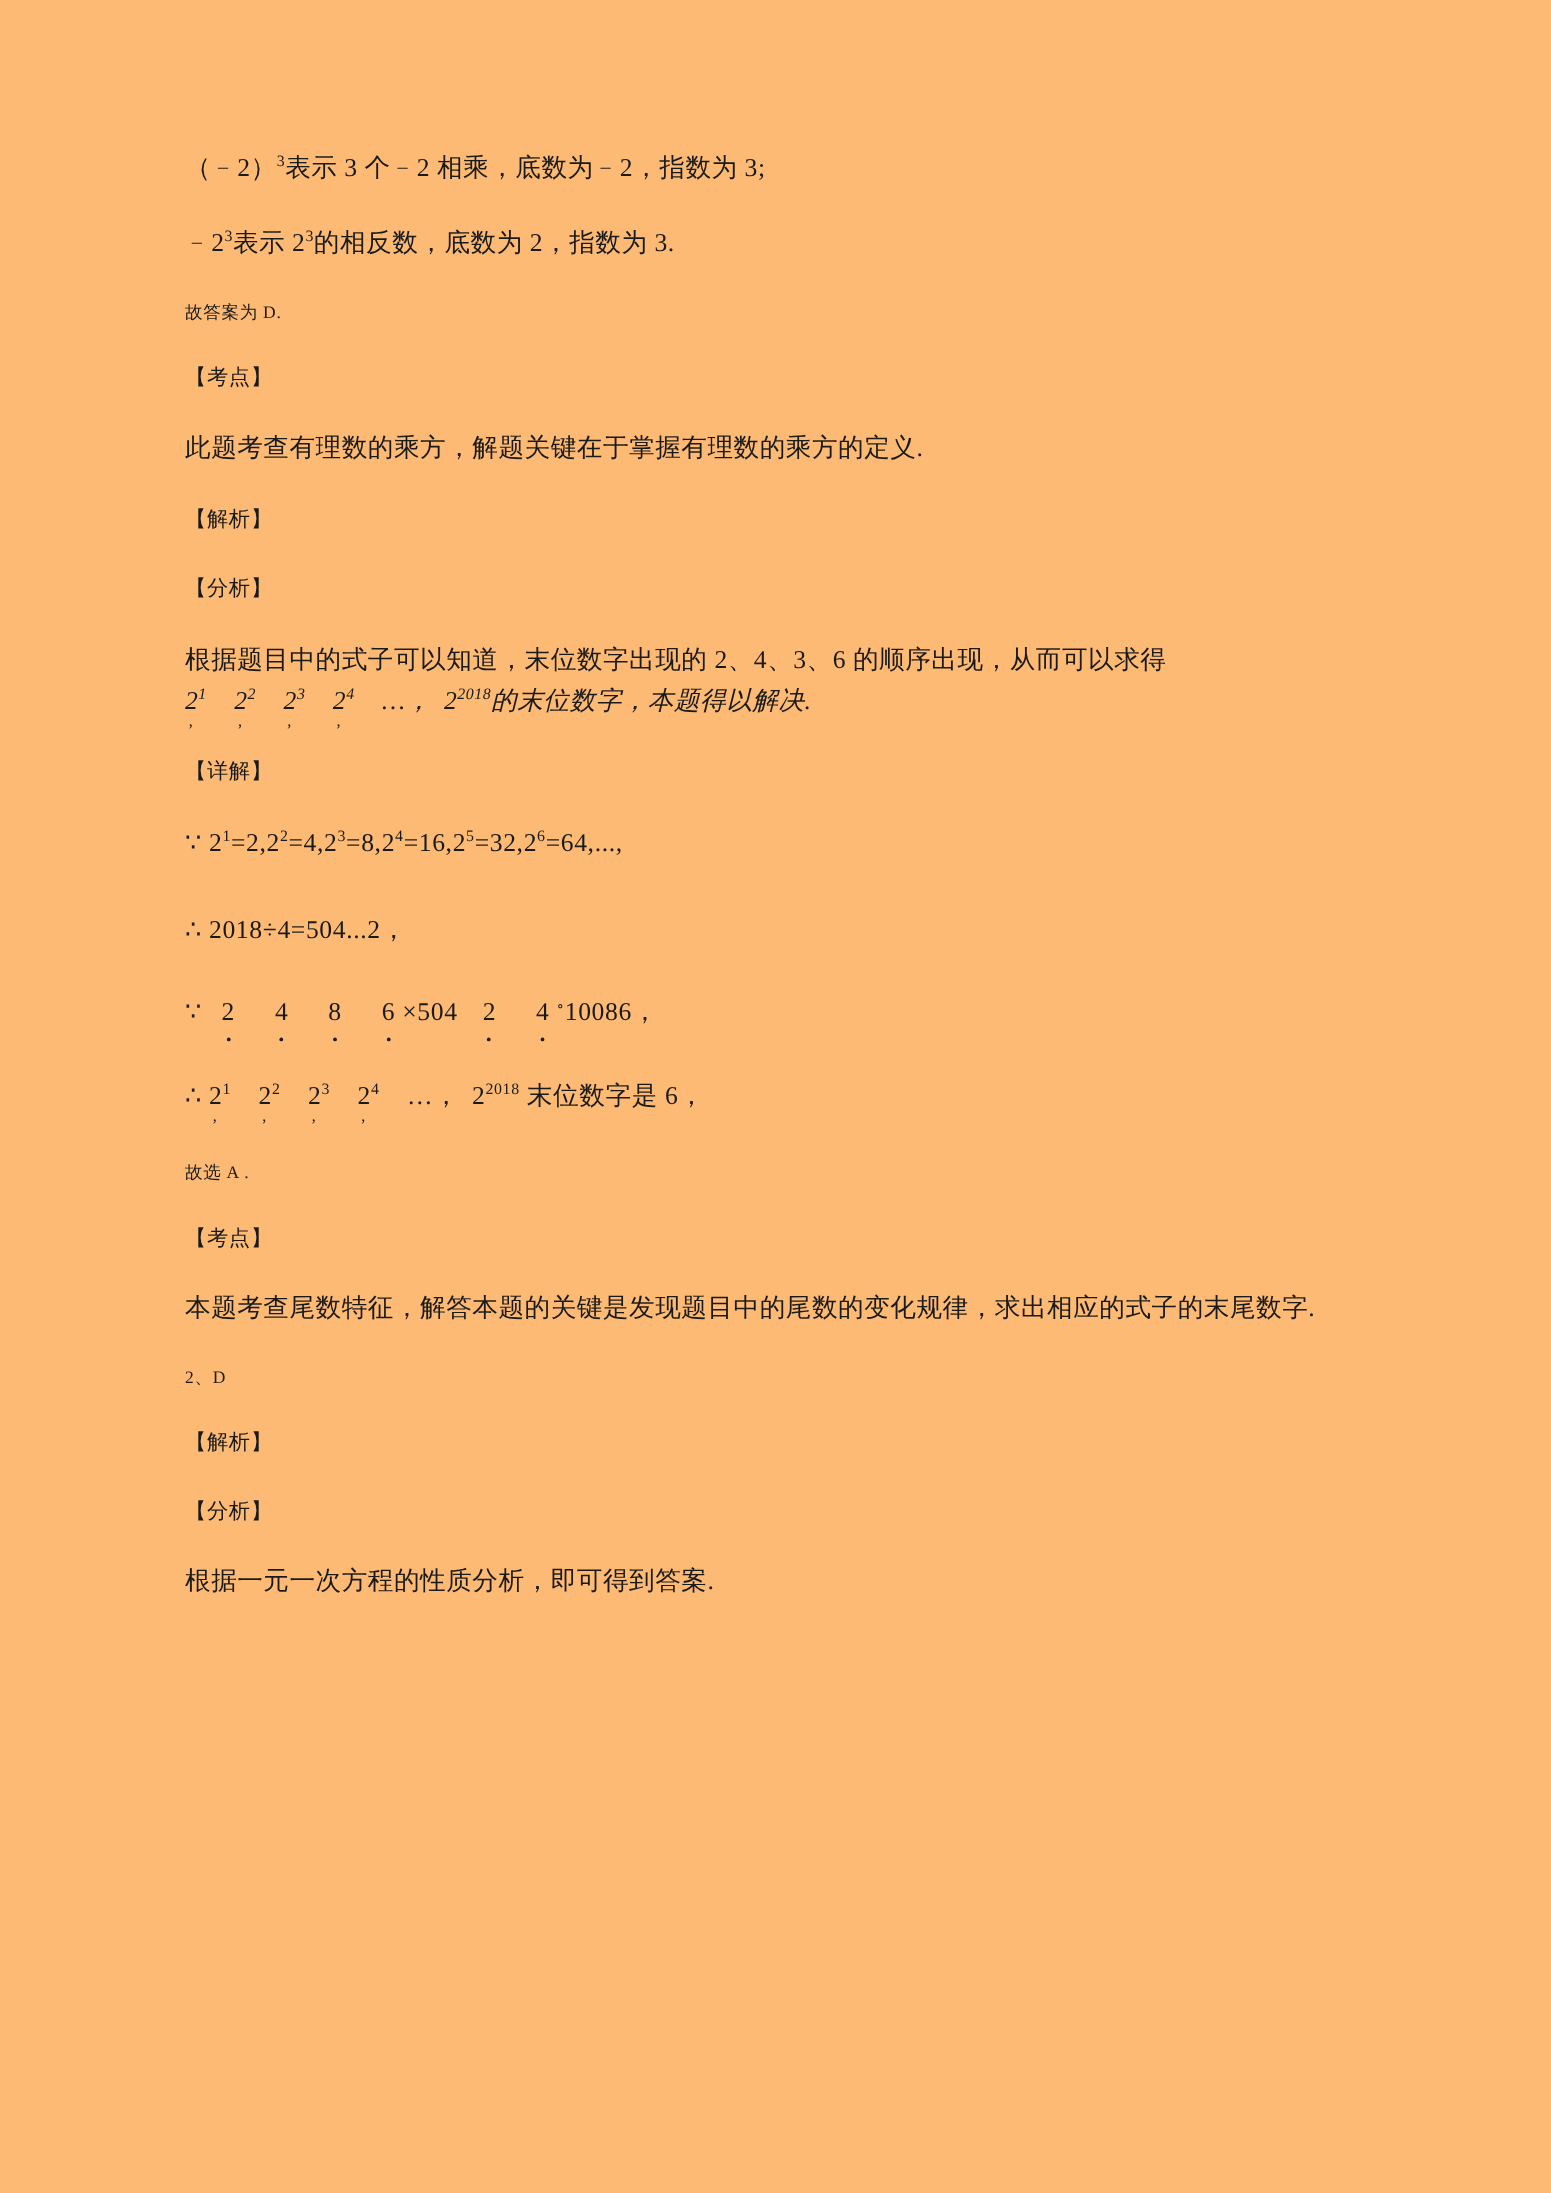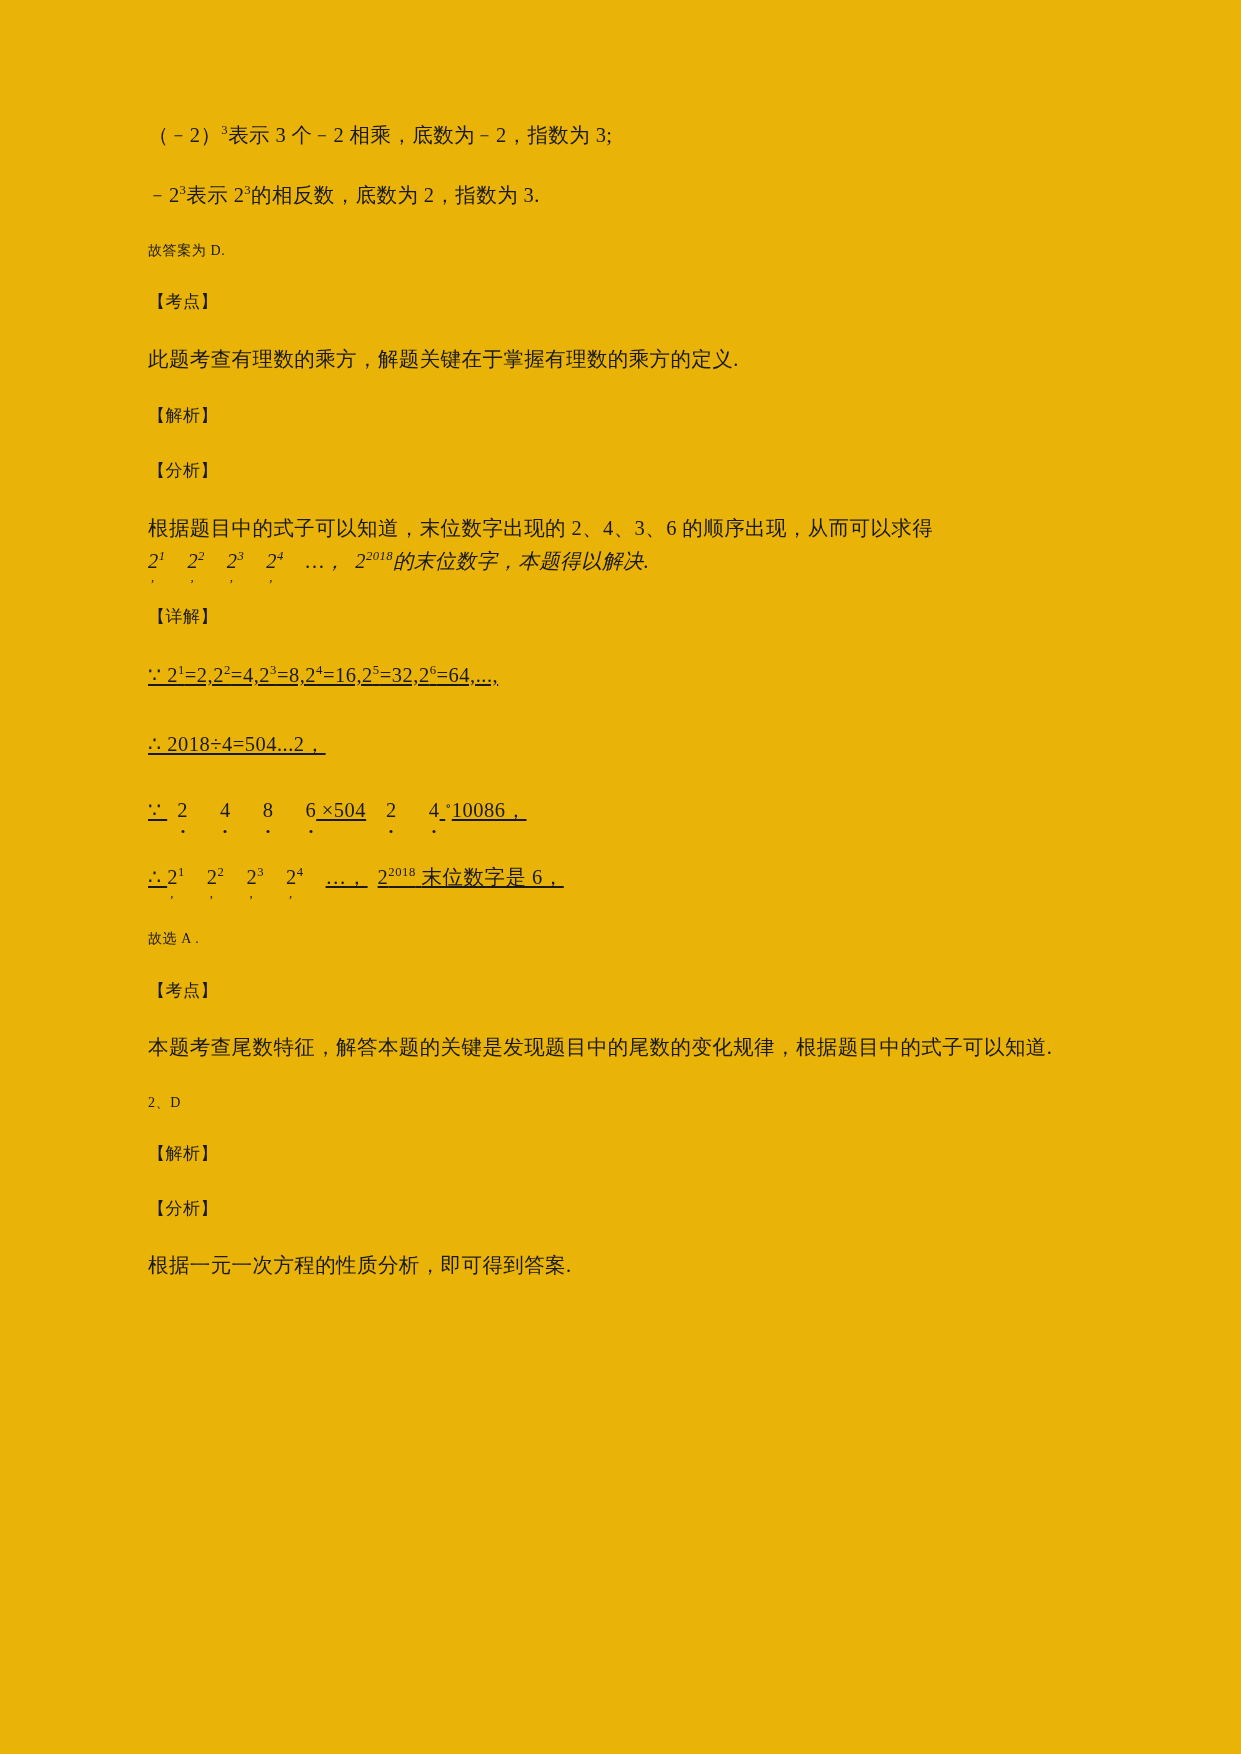--- a/index.html
+++ b/index.html
@@ -4,21 +4,21 @@
 <style>
   html, body {
     margin: 0;
     padding: 0;
     background: #ffffff;
   }
   .page {
     position: relative;
     width: 1241px;
     height: 1754px;
-    background: #eab308;
+    background: #fdba74;
     margin: 0 auto;
     box-sizing: border-box;
     padding: 120px 150px 100px 148px;
     font-family: "Liberation Serif", "DejaVu Serif", serif;
     color: #1a1a1a;
   }
   .doc-body {
     display: block;
   }
   .para {
@@ -58,21 +58,20 @@
     line-height: 1;
   }
   .sp-sm { display: inline-block; width: 10px; }
   .sp-md { display: inline-block; width: 20px; }
   .sp-lg { display: inline-block; width: 32px; }
   .math-line {
     font-size: 20.5px;
     line-height: 1.6;
     margin: 0 0 34px 0;
     letter-spacing: 0.5px;
-    text-decoration: underline;
   }
   .math-line.first-math { margin-bottom: 36px; }
   .para-wrap {
     font-size: 20.5px;
     line-height: 1.62;
     margin: 0 0 26px 0;
     letter-spacing: 0.4px;
   }
   .line2 {
     font-size: 20.5px;
@@ -147,21 +146,21 @@
     </p>
 
     <p class="math-line">
       ∴ <span class="seq-term">2<sup>1</sup><span class="dot">,</span></span><span class="sp-md"></span><span class="seq-term">2<sup>2</sup><span class="dot">,</span></span><span class="sp-md"></span><span class="seq-term">2<sup>3</sup><span class="dot">,</span></span><span class="sp-md"></span><span class="seq-term">2<sup>4</sup><span class="dot">,</span></span><span class="sp-md"></span><span>…，</span><span class="sp-sm"></span><span>2<sup>2018</sup></span> <span>末位数字是 6，</span>
     </p>
 
     <p class="ans-line">故选 A .</p>
 
     <p class="label">【考点】</p>
 
-    <p class="para">本题考查尾数特征，解答本题的关键是发现题目中的尾数的变化规律，根据题目中的式子可以知道.</p>
+    <p class="para">本题考查尾数特征，解答本题的关键是发现题目中的尾数的变化规律，求出相应的式子的末尾数字.</p>
 
     <p class="ans-line">2、D</p>
 
     <p class="label">【解析】</p>
 
     <p class="label">【分析】</p>
 
     <p class="para">根据一元一次方程的性质分析，即可得到答案.</p>
 
   </div>

